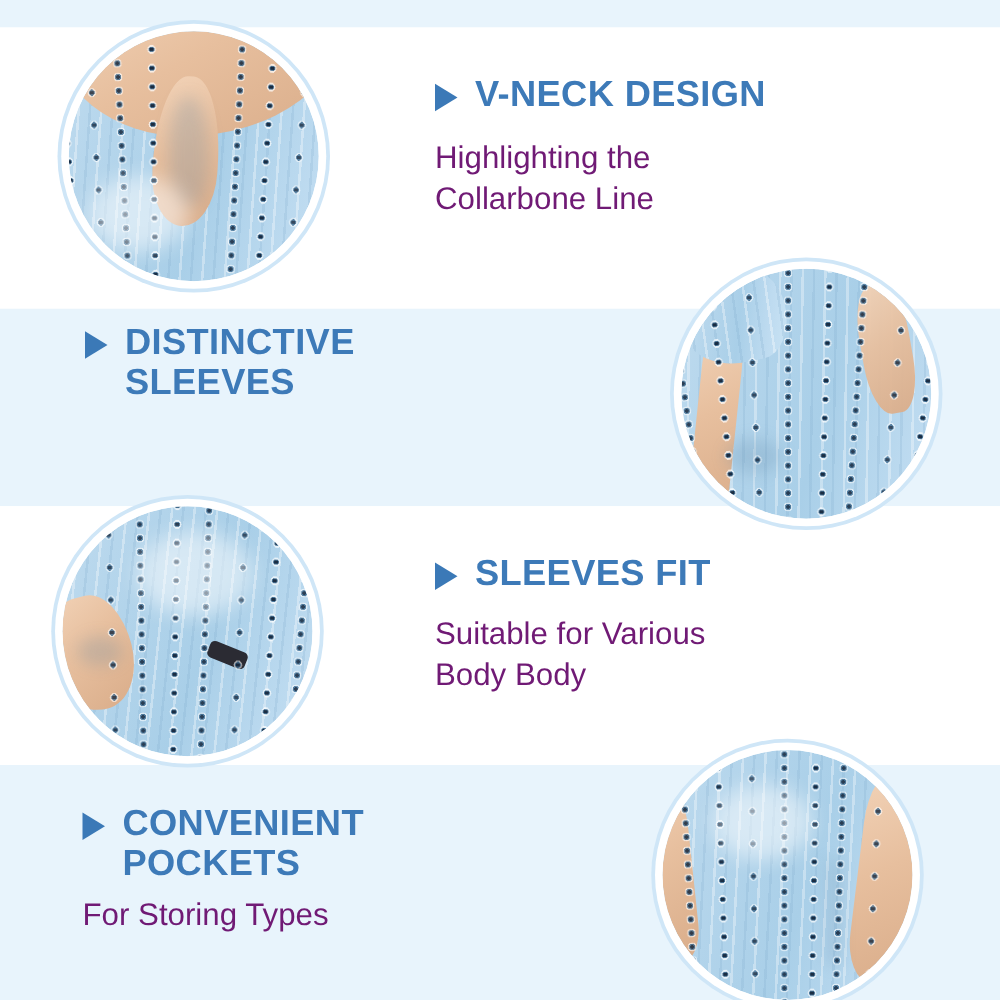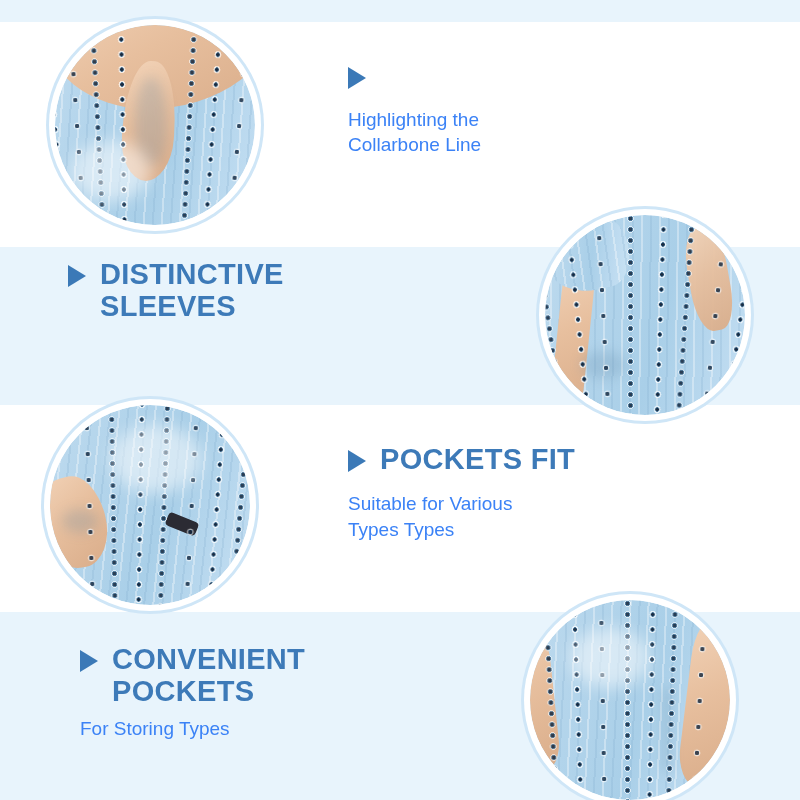--- a/index.html
+++ b/index.html
@@ -60,21 +60,21 @@
     border-bottom:11px solid transparent;
     border-left:18px solid #3b79b7;
     margin-top:7px;
   }
   .f-title{
     font-weight:bold;color:#3d7ab8;
     font-size:29px;line-height:1.12;letter-spacing:.3px;
     white-space:pre-line;
   }
   .f-sub{
-    color:#3b82f6;font-size:19px;line-height:1.32;
+    color:#701a75;font-size:25px;line-height:1.32;
     white-space:pre-line;font-weight:normal;
   }
 </style>
 </head>
 <body>
 
 <div class="stage">
 
   <div class="bands" id="bands">
       <div class="band" style="top: 0px; height: 22px; background: rgb(232, 244, 252);"></div>
@@ -187,43 +187,44 @@
           <div class="ecol sparse" style="left:72%;transform:rotate(3deg);"></div>
         </div>
         <div class="hilite" style="left:20%;top:14%;width:40%;height:30%;border-radius:50%;"></div>
       </div>
     </div>
   </div>
 
   <div class="feature" id="feat-0" style="left: 348px; top: 60px;">
     <div class="f-head">
       <div class="tri"></div>
+      <div class="f-title">V-NECK DESIGN</div>
     </div>
     <div class="f-sub" style="margin-top: 18px;">Highlighting the
 Collarbone Line</div>
   </div>
 
   <div class="feature" id="feat-1" style="left: 68px; top: 258px;">
     <div class="f-head">
       <div class="tri"></div>
       <div class="f-title">DISTINCTIVE
 SLEEVES</div>
     </div>
   </div>
 
   <div class="feature" id="feat-2" style="left: 348px; top: 443px;">
     <div class="f-head">
       <div class="tri"></div>
-      <div class="f-title">POCKETS FIT</div>
+      <div class="f-title">SLEEVES FIT</div>
     </div>
     <div class="f-sub" style="margin-top: 16px;">Suitable for Various
-Types Types</div>
-  </div>
-
-  <div class="feature" id="feat-3" style="left: 80px; top: 643px;">
+Body Body</div>
+  </div>
+
+  <div class="feature" id="feat-3" style="left: 66px; top: 643px;">
     <div class="f-head">
       <div class="tri"></div>
       <div class="f-title">CONVENIENT
 POCKETS</div>
     </div>
     <div class="f-sub" style="margin-top: 8px;">For Storing Types</div>
   </div>
 
 </div>
 

